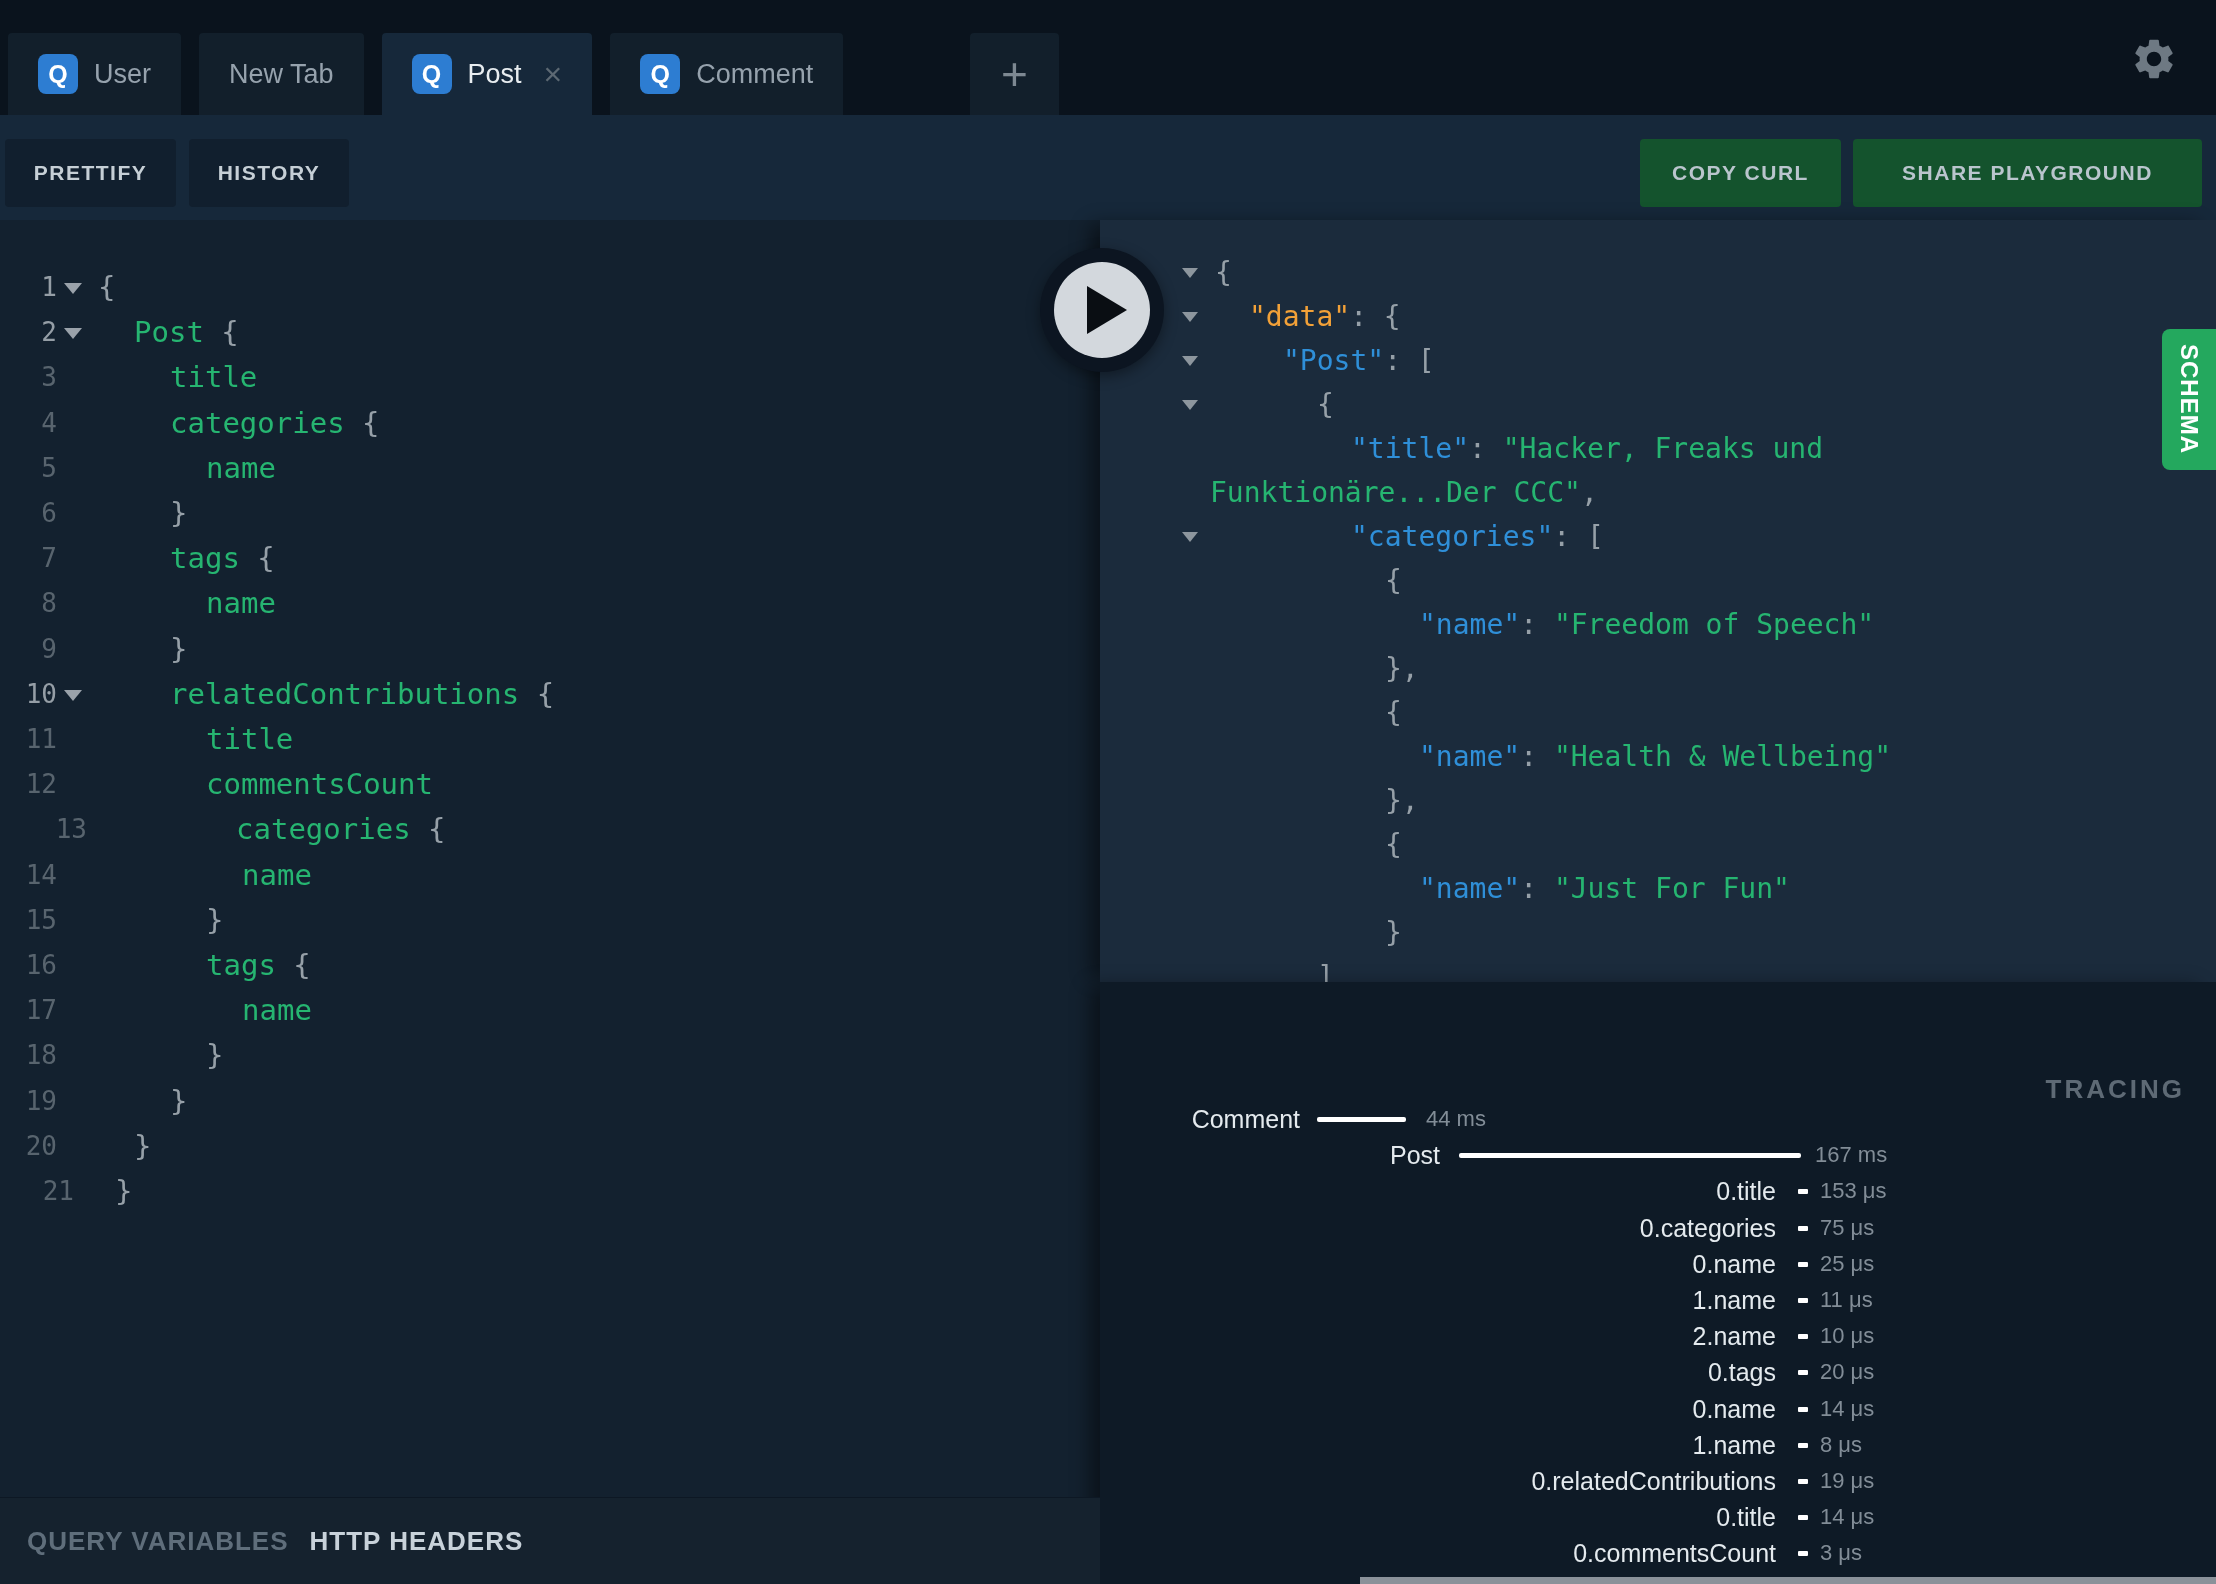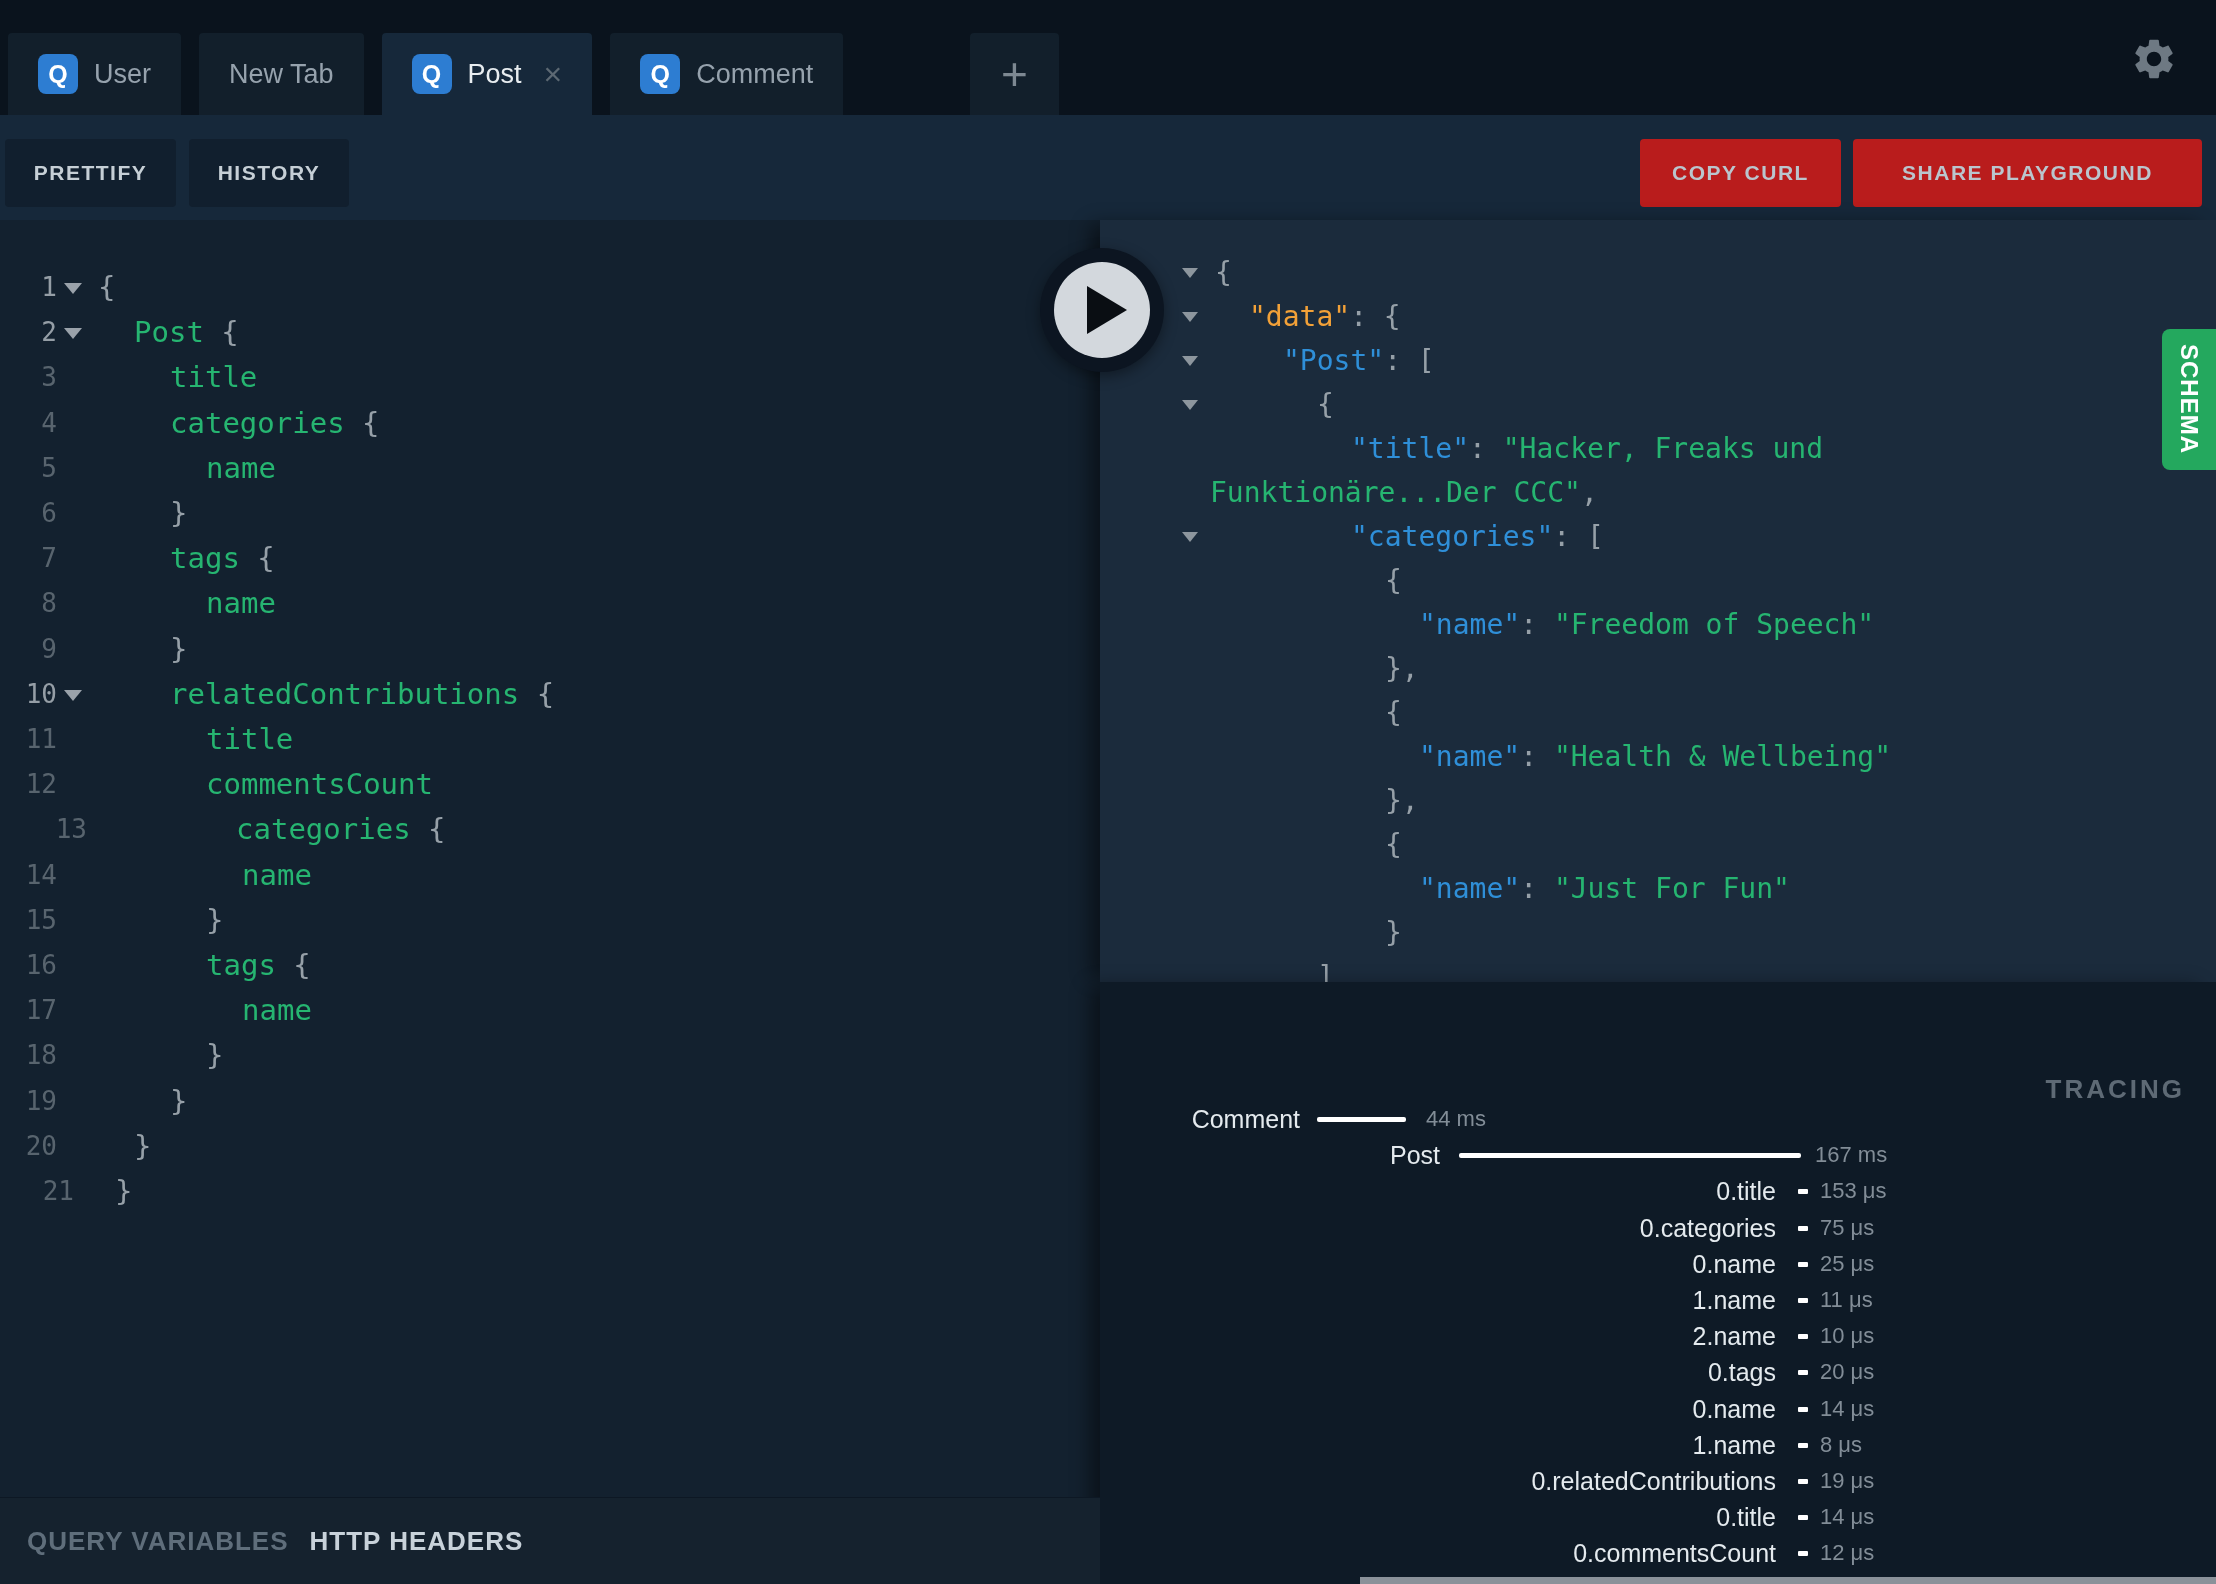--- a/index.html
+++ b/index.html
@@ -20,21 +20,21 @@
   .tab-close{color:#5d6973;font-size:32px;line-height:32px;margin-left:6px;}
   .add-tab{position:absolute;left:970px;top:33px;width:89px;height:82px;background:#121f2b;
            border:none;border-radius:4px 4px 0 0;color:#7d8892;font-size:46px;cursor:pointer;}
   .gear{position:absolute;left:2130px;top:35px;width:48px;height:48px;cursor:pointer;}
 
   
   .toolbar{position:absolute;left:0;top:115px;width:2216px;height:105px;background:#16283a;}
   .tb-btn{position:absolute;top:24px;height:68px;border:none;border-radius:4px;
           background:#111f2e;color:#c6cfd6;font-family:"Liberation Sans",sans-serif;
           font-size:21px;font-weight:600;letter-spacing:1.5px;cursor:pointer;}
-  .tb-btn.mid{background:#b91c1c;color:#bac5cd;}
+  .tb-btn.mid{background:#14532d;color:#bac5cd;}
   #btn-prettify{left:5px;width:171px;}
   #btn-history{left:189px;width:160px;}
   #btn-copycurl{left:1640px;width:201px;}
   #btn-share{left:1853px;width:349px;}
   .url-box{position:absolute;left:361px;top:24px;width:1265px;height:68px;background:#0d1b29;
            border-radius:10px;display:flex;align-items:center;padding:0 20px;box-sizing:border-box;}
   .url-text{color:#cbd4da;font-size:23px;flex:1;}
   .reload{color:#55626d;font-size:34px;font-family:"DejaVu Sans",sans-serif;cursor:pointer;}
 
   
@@ -253,21 +253,21 @@
           <span class="time" style="left: 720px;">19 μs</span>
         </div>
         <div class="trow" style="top: 519px;">
           <span class="lbl" style="right: 440px;">0.title</span>
           <span class="dash" style="left: 698px;"></span>
           <span class="time" style="left: 720px;">14 μs</span>
         </div>
         <div class="trow" style="top: 555px;">
           <span class="lbl" style="right: 440px;">0.commentsCount</span>
           <span class="dash" style="left: 698px;"></span>
-          <span class="time" style="left: 720px;">12 μs</span>
+          <span class="time" style="left: 720px;">3 μs</span>
         </div>
         <div class="trow" style="top: 592px;">
           <span class="lbl" style="right: 440px;">0.categories</span>
           <span class="time" style="left: 720px;">13 μs</span>
         </div>
       </div>
     <div class="hscrollbar"></div>
   </div>
 
   <div class="footer">

